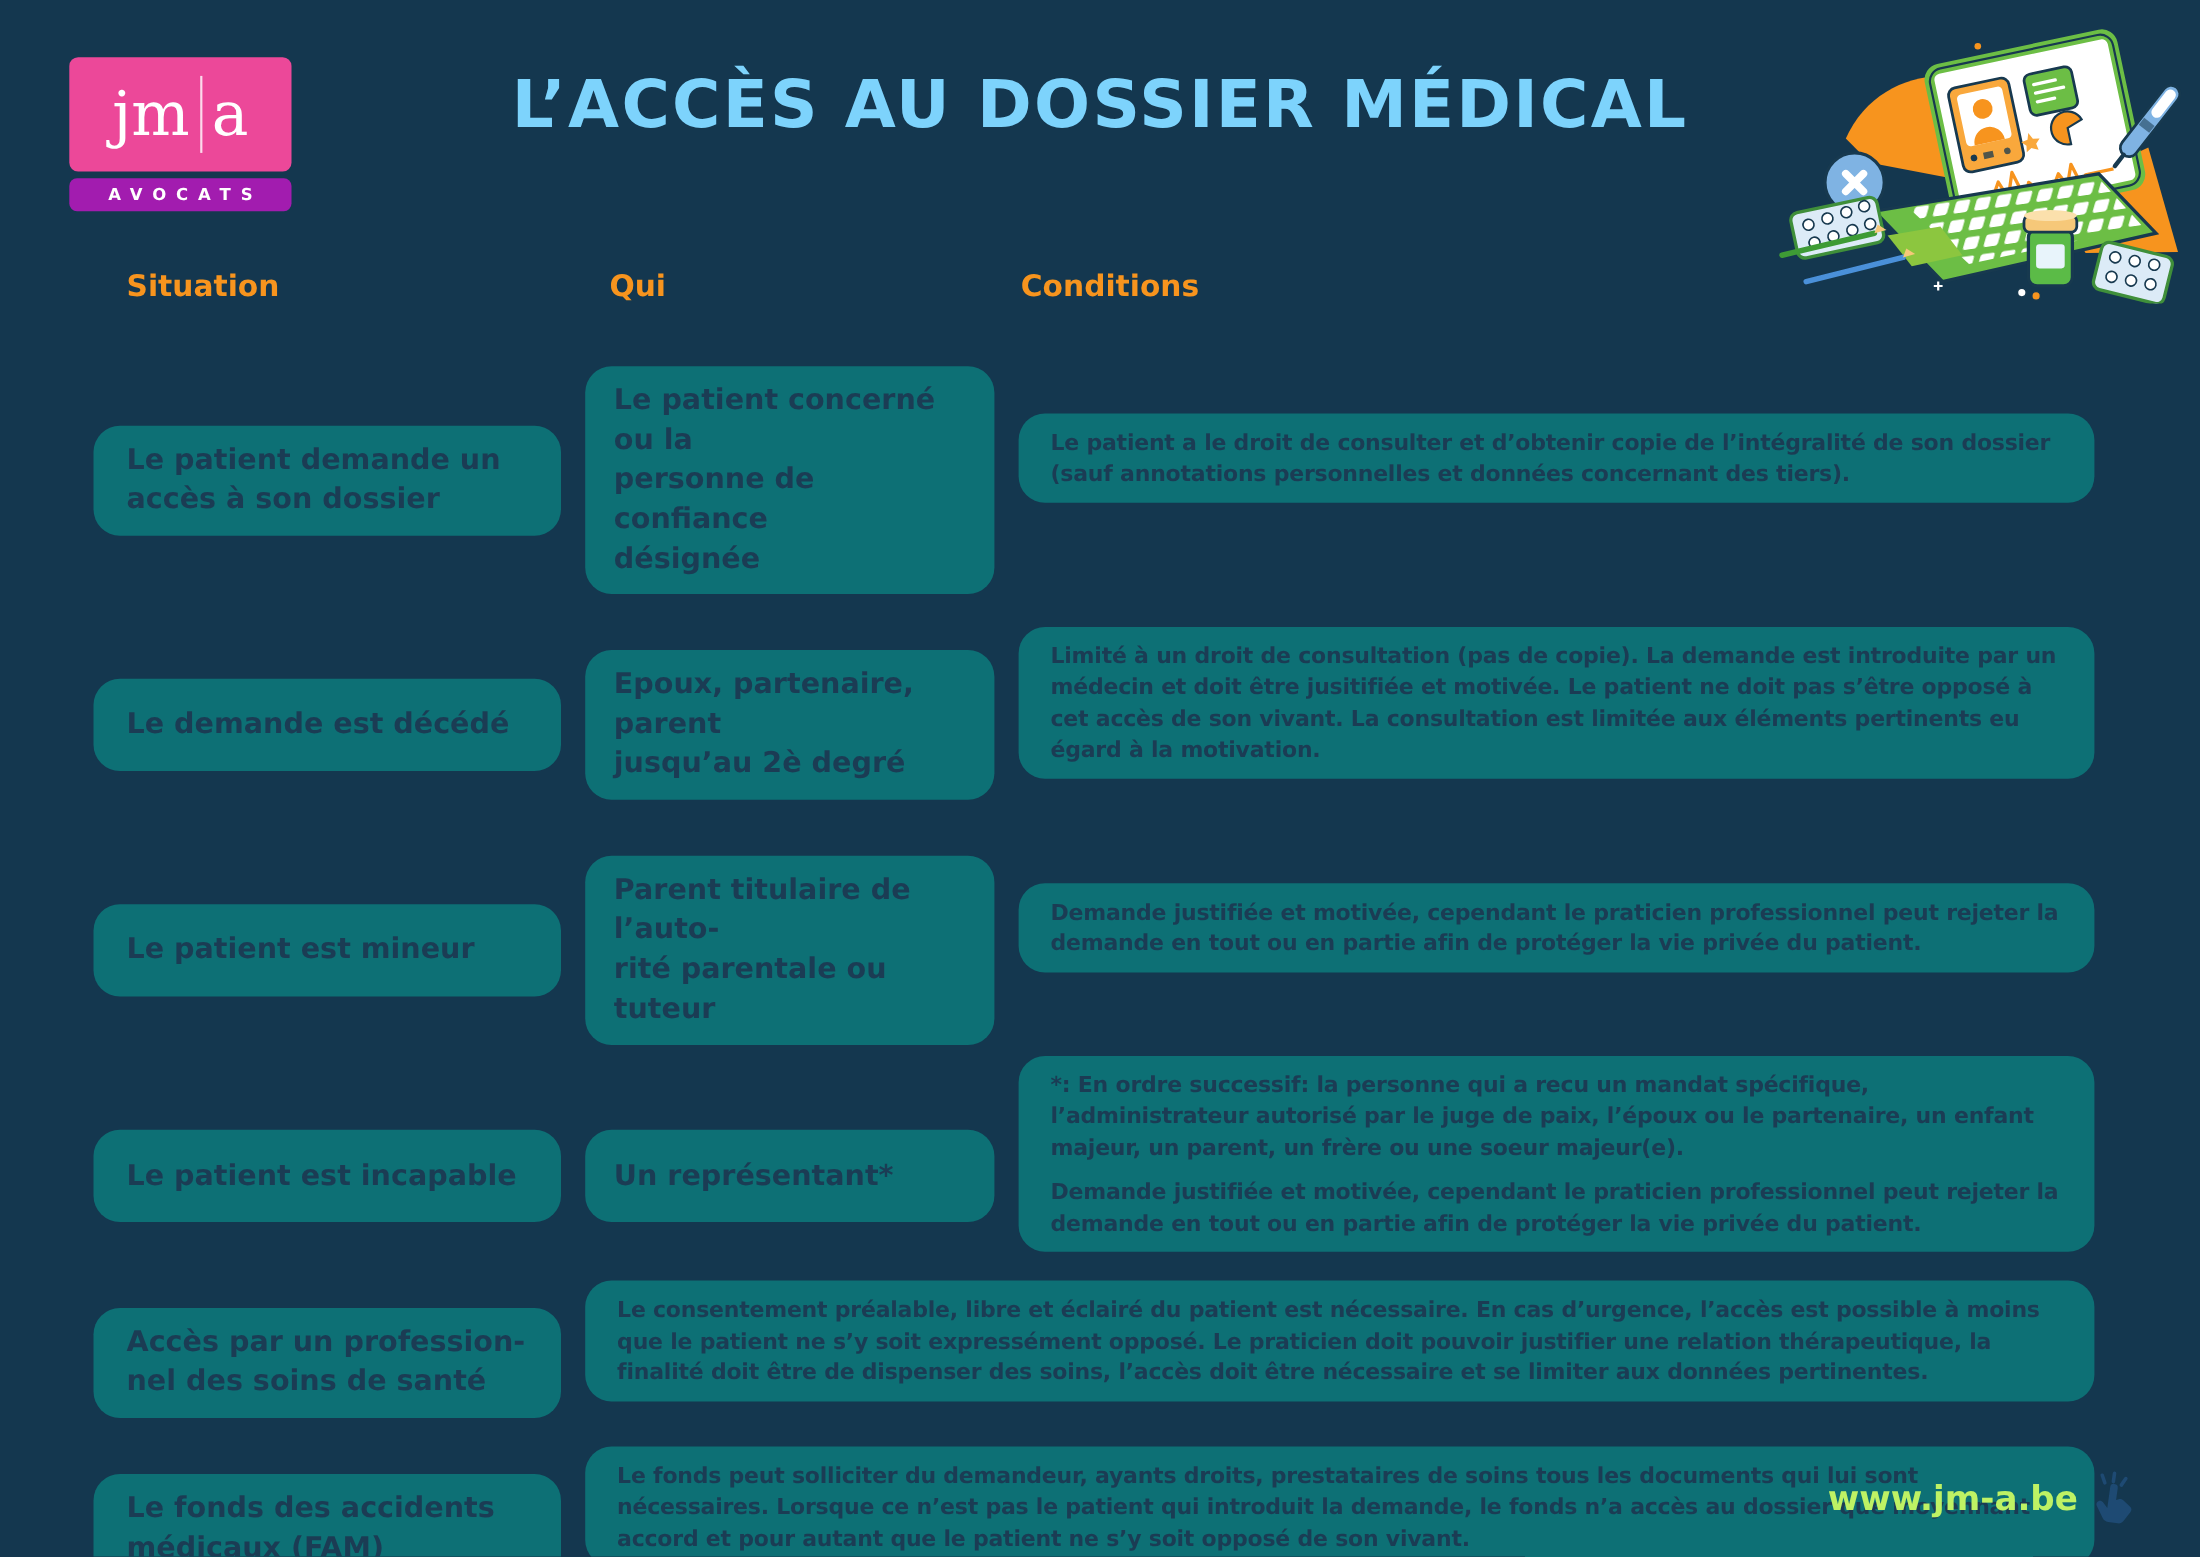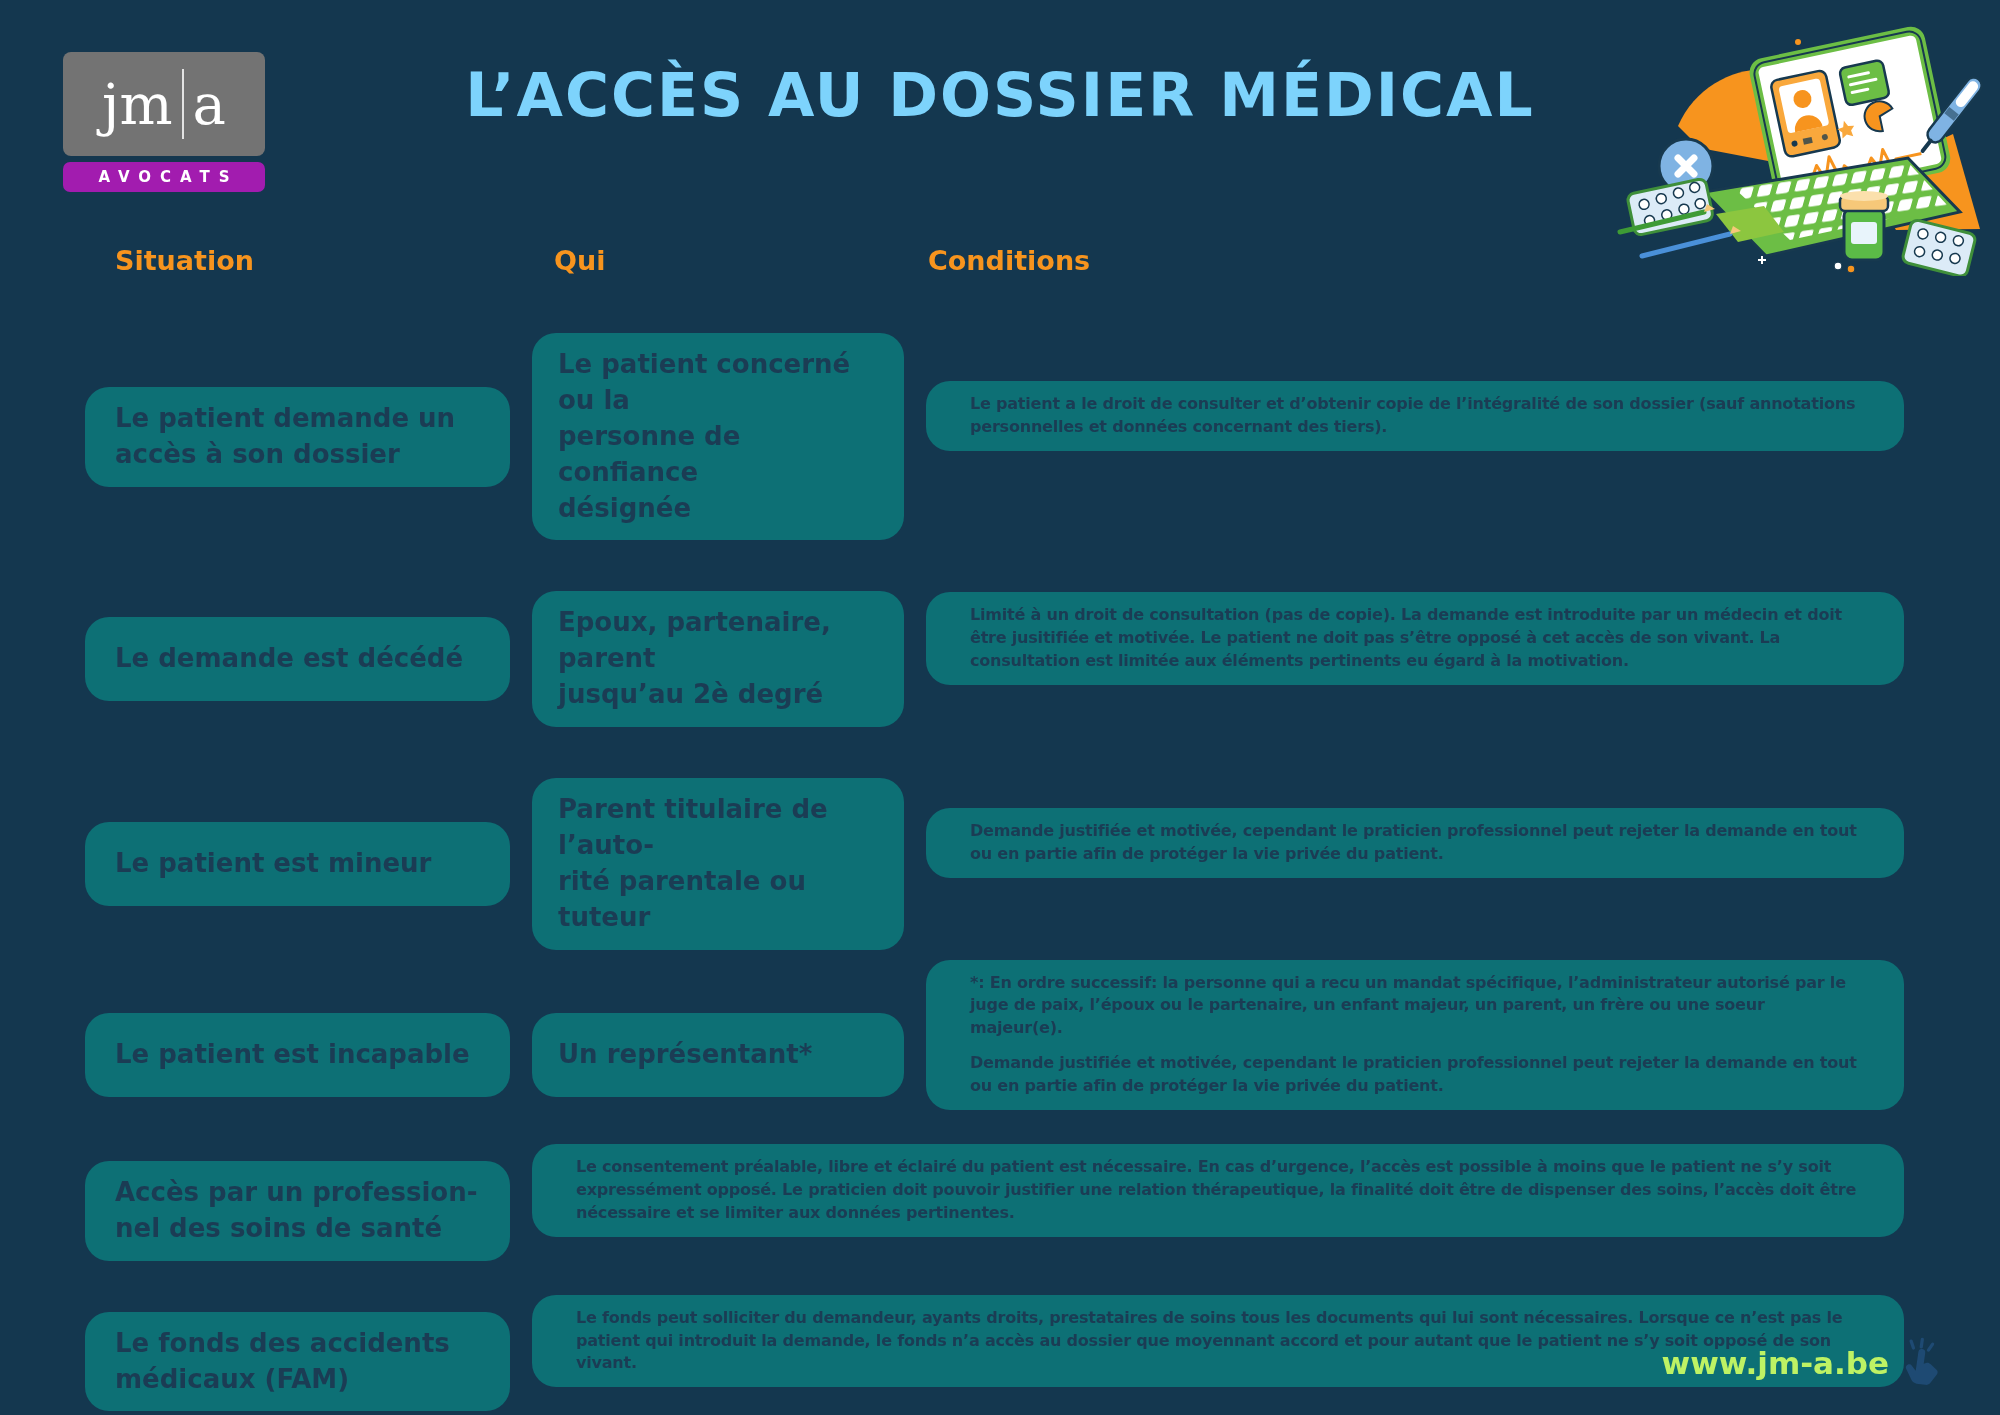--- a/index.html
+++ b/index.html
@@ -7,21 +7,21 @@
   body {
     position:relative;
     background:#14374F;
     font-family:"DejaVu Sans","Liberation Sans",sans-serif;
     overflow:hidden;
   }
 
   
   .logo { position:absolute; left:63px; top:52px; width:202px; }
   .logo-main {
-    background:#737373; border-radius:8px; height:104px;
+    background:#ec4899; border-radius:8px; height:104px;
     display:flex; align-items:center; justify-content:center;
     color:#ffffff; font-family:"DejaVu Serif","Liberation Serif",serif;
     font-size:56px;
   }
   .logo-bar { display:inline-block; width:2px; height:70px; background:rgba(255,255,255,.8); margin:0 9px; }
   .logo-sub {
     margin-top:6px; background:#a21caf; border-radius:7px; height:30px;
     display:flex; align-items:center; justify-content:center;
     color:#ffffff; font-size:15px; font-weight:bold; letter-spacing:9px; text-indent:9px;
   }
@@ -41,21 +41,21 @@
   }
   .col-header { color:#F7941E; font-size:27px; font-weight:bold; align-self:end; padding-bottom:6px; }
   .ph-1 { padding-left:30px; } .ph-2 { padding-left:22px; } .ph-3 { padding-left:2px; }
 
   .box { background:#0D7075; border-radius:24px; color:#1B3C54; font-weight:bold; }
   .sit, .qui {
     font-size:26px; line-height:1.38; padding:14px 30px; min-height:84px;
     display:flex; align-items:center; white-space:pre-line; align-self:center;margin-top:41px;
   }
   .qui { padding:14px 26px; }
-  .cond { font-size:16px; line-height:1.43; padding:12px 44px; letter-spacing:-0.2px; align-self:center; }
+  .cond { font-size:20px; line-height:1.43; padding:12px 29px; letter-spacing:-0.2px; align-self:center; }
   .cond p { margin:0; }
   .cond p + p { margin-top:12px; }
   .wide { grid-column:2 / span 2; }
 
   
   .footer {
     position:absolute; right:55px; bottom:26px;
     display:flex; align-items:center; gap:4px;
     color:#1E4A73; font-size:31px; font-weight:bold;
   }

